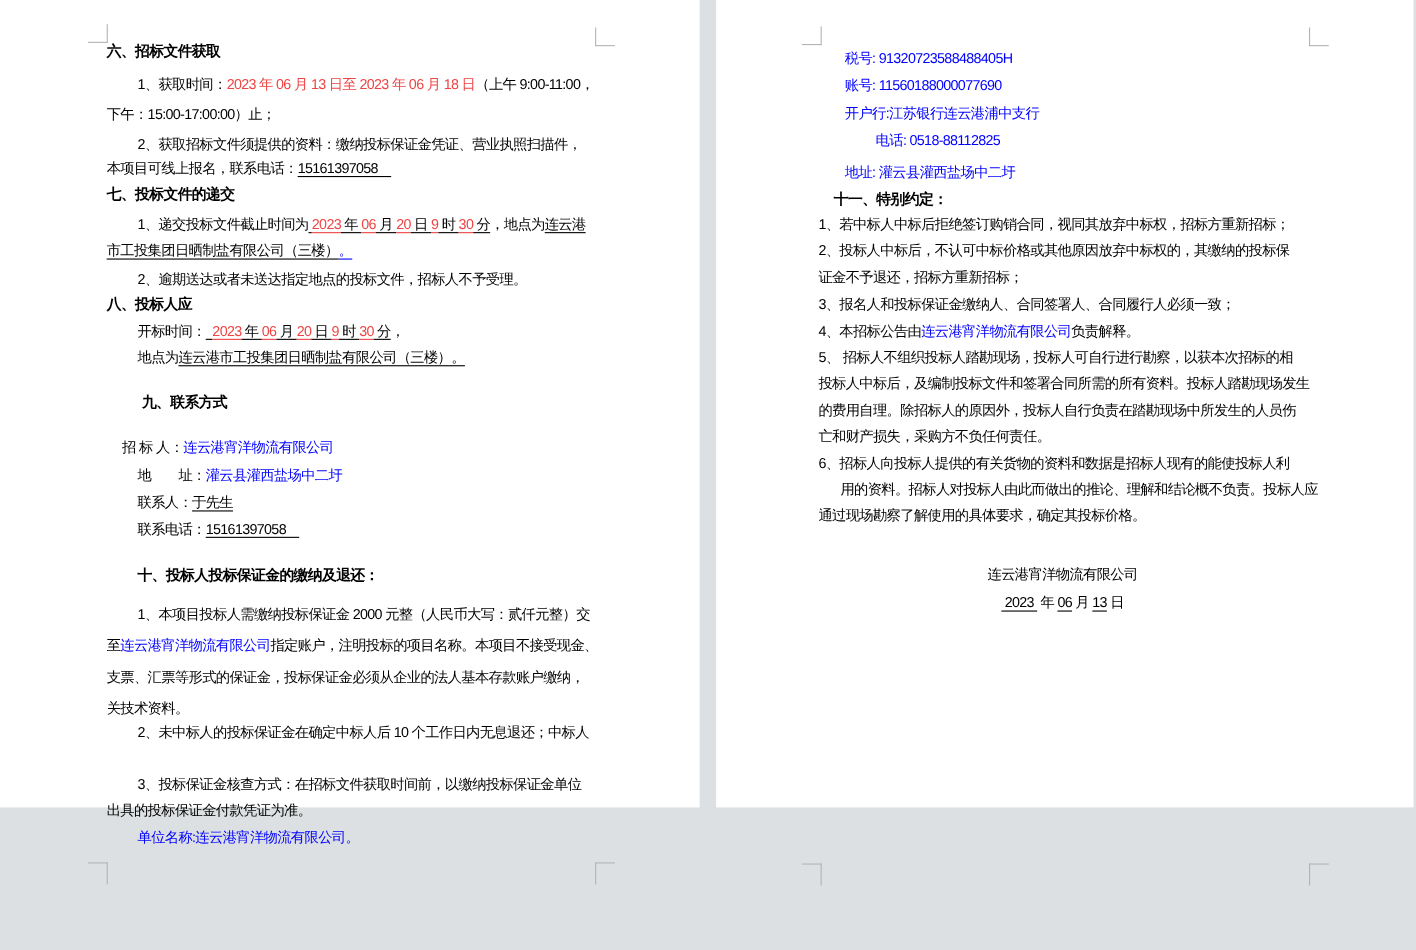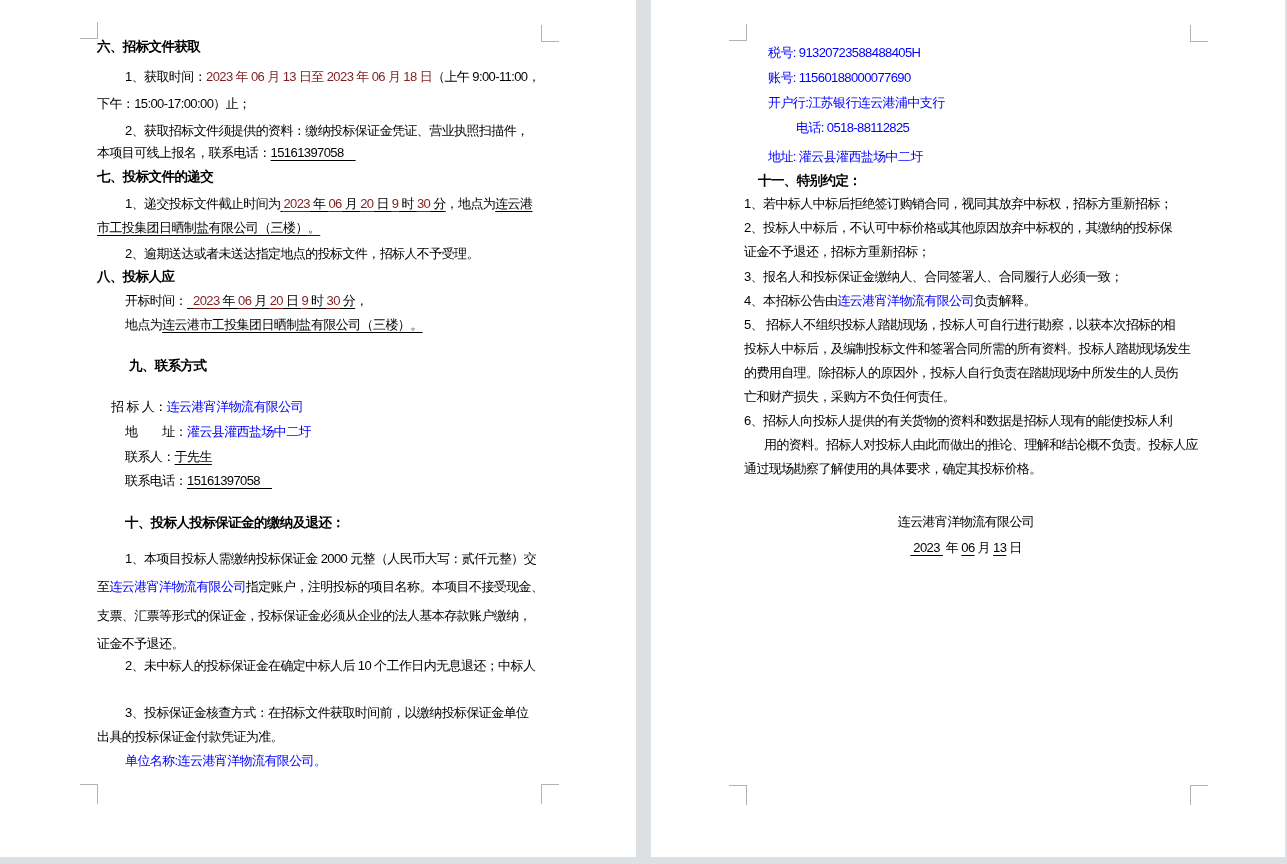--- a/index.html
+++ b/index.html
@@ -4,31 +4,31 @@
 <style>
   html,body{margin:0;padding:0;}
   body{
     width:1287px;height:864px;
     background:#dde0e2;
     position:relative;
     font-family:"Liberation Sans","DejaVu Sans",sans-serif;
     overflow:hidden;
   }
   .page{
-    position:absolute;top:0;height:857px;background:#ffffff;
+    position:absolute;top:0;height:734px;background:#ffffff;
   }
   #page-left{left:0;width:636px;}
   #page-right{left:651px;width:634px;}
   .line{
     position:absolute;height:22px;line-height:22px;
     font-size:13px;letter-spacing:-0.6px;color:#000;
     white-space:pre;
   }
   .line.bold{font-weight:bold;font-size:13.5px;}
-  .seg-red{color:#7f1d1d;}
+  .seg-red{color:#ef4444;}
   .seg-blue{color:#0000ff;}
   .seg-u{text-decoration:underline;text-underline-offset:3px;}
   .crop{position:absolute;width:17px;height:16px;}
   .crop.tl{border-right:1px solid #b3b3b3;border-bottom:1px solid #b3b3b3;}
   .crop.tr{border-left:1px solid #b3b3b3;border-bottom:1px solid #b3b3b3;}
   .crop.bl{border-right:1px solid #b3b3b3;border-top:1px solid #b3b3b3;height:19px;}
   .crop.br{border-left:1px solid #b3b3b3;border-top:1px solid #b3b3b3;height:19px;}
 </style>
 </head>
 <body>
@@ -52,21 +52,21 @@
     <div class="line" style="left: 125px; top: 314px;"><span>地点为</span><span class="seg-u">连云港市工投集团日晒制盐有限公司（三楼）。</span></div>
     <div class="line bold" style="left: 97px; top: 355px; margin-left: 32px;"><span>九、联系方式</span></div>
     <div class="line" style="left: 111px; top: 396px;"><span>招 标 人：</span><span class="seg-blue">连云港宵洋物流有限公司</span></div>
     <div class="line" style="left: 125px; top: 421px;"><span>地　　址：</span><span class="seg-blue">灌云县灌西盐场中二圩</span></div>
     <div class="line" style="left: 125px; top: 446px;"><span>联系人：</span><span class="seg-u">于先生</span></div>
     <div class="line" style="left: 125px; top: 470px;"><span>联系电话：</span><span class="seg-u">15161397058    </span></div>
     <div class="line bold" style="left: 125px; top: 512px;"><span>十、投标人投标保证金的缴纳及退还：</span></div>
     <div class="line" style="left: 125px; top: 548px;"><span>1、本项目投标人需缴纳投标保证金 2000 元整（人民币大写：贰仟元整）交</span></div>
     <div class="line" style="left: 97px; top: 605px;"><span>支票、汇票等形式的保证金，投标保证金必须从企业的法人基本存款账户缴纳，</span></div>
     <div class="line" style="left: 97px; top: 576px;"><span>至</span><span class="seg-blue">连云港宵洋物流有限公司</span><span>指定账户，注明投标的项目名称。本项目不接受现金、</span></div>
-    <div class="line" style="left: 97px; top: 633px;"><span>证金不予退还。</span></div>
+    <div class="line" style="left: 97px; top: 633px;"><span>关技术资料。</span></div>
     <div class="line" style="left: 125px; top: 655px;"><span>2、未中标人的投标保证金在确定中标人后 10 个工作日内无息退还；中标人</span></div>
     <div class="line" style="left: 125px; top: 702px;"><span>3、投标保证金核查方式：在招标文件获取时间前，以缴纳投标保证金单位</span></div>
     <div class="line" style="left: 97px; top: 726px;"><span>出具的投标保证金付款凭证为准。</span></div>
     <div class="line" style="left: 125px; top: 750px;"><span class="seg-blue">单位名称:连云港宵洋物流有限公司。</span></div>
   </div>
 
 <div class="page" id="page-right">
   <div class="crop tl" style="left:78px;top:24px;"></div>
   <div class="crop tr" style="left:539px;top:25px;"></div>
   <div class="crop bl" style="left:78px;top:785px;"></div>

